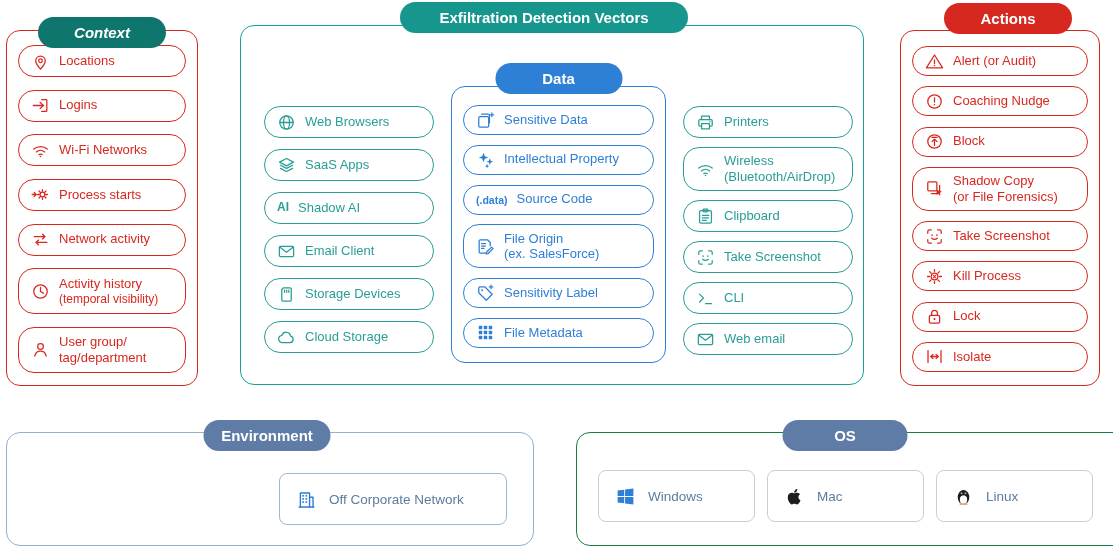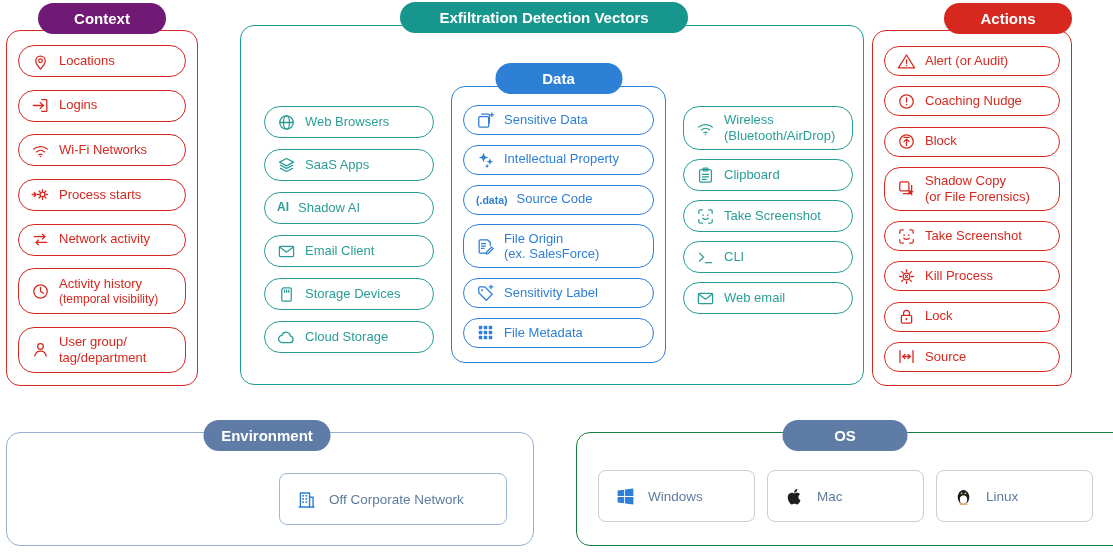--- a/index.html
+++ b/index.html
@@ -6,30 +6,30 @@
   html,body { margin:0; padding:0; }
   body {
     width:1113px; height:552px; position:relative; overflow:hidden;
     background:#ffffff;
     font-family:"Liberation Sans", sans-serif;
   }
   .panel { position:absolute; border-radius:14px; background:#fff; }
   #context-panel { left:6px;  top:30px;  width:192px; height:356px; border:1px solid #d7281f; }
   #vectors-panel { left:240px; top:25px; width:624px; height:360px; border:1px solid #1a9e96; }
   #data-panel    { position:absolute; left:210px; top:60px; width:215px; height:277px; border:1px solid #2e7fd6; border-radius:14px; background:#fff; }
-  #actions-panel { left:872px; top:30px; width:200px; height:356px; border:1px solid #d7281f; }
+  #actions-panel { left:900px; top:30px; width:200px; height:356px; border:1px solid #d7281f; }
   #env-panel     { left:6px;  top:432px; width:528px; height:114px; border:1px solid #94afd0; }
   #os-panel      { left:576px; top:432px; width:632px; height:114px; border:1px solid #15803d; }
 
   .badge {
     position:absolute; transform:translateX(-50%); height:31px; border-radius:17px;
     color:#fff; font-weight:700; font-size:15px; display:flex; align-items:center;
     justify-content:center; z-index:3; white-space:nowrap;
   }
-  #b-context { left:102px;  top:3px;   width:128px; background:#701a75; }
+  #b-context { left:102px;  top:17px;   width:128px; background:#0f766e;font-style:italic; }
   #b-vectors { left:544px;  top:2px;   width:288px; background:#17968e; }
   #b-data    { left:50%;    top:-24px; width:127px; background:#2e7fd6; position:absolute; }
   #b-actions { left:1008px; top:3px;   width:128px; background:#d7281f; }
   #b-env     { left:267px;  top:420px; width:127px; background:#5e7ca6; }
   #b-os      { left:845px;  top:420px; width:125px; background:#5e7ca6; }
 
   .item {
     display:flex; align-items:center; gap:9px; border:1px solid; border-radius:16px;
     padding:0 12px; font-size:13px; line-height:1.15; background:#fff; flex:0 0 auto;
   }
@@ -386,20 +386,26 @@
       <div class="item blue h30">
         <svg class="ic">
             <use href="#i-grid"></use>
           </svg>
         <span>File Metadata</span>
       </div>
     </div>
   </div>
 
   <div id="egress-col">
+    <div class="item teal h32">
+      <svg class="ic">
+          <use href="#i-printer"></use>
+        </svg>
+      <span>Printers</span>
+    </div>
     <div class="item teal h44">
       <svg class="ic">
           <use href="#i-wifi"></use>
         </svg>
       <div class="lines">
         <div>Wireless</div>
         <div>(Bluetooth/AirDrop)</div>
       </div>
     </div>
     <div class="item teal h32">
@@ -474,21 +480,21 @@
     <div class="item red h30">
       <svg class="ic">
           <use href="#i-lock"></use>
         </svg>
       <span>Lock</span>
     </div>
     <div class="item red h30">
       <svg class="ic">
           <use href="#i-isolate"></use>
         </svg>
-      <span>Source</span>
+      <span>Isolate</span>
     </div>
   </div>
 </div>
 <div class="badge" id="b-actions">Actions</div>
 
 <div class="panel" id="env-panel">
   <div class="env-box" id="env-box-1">
     <svg class="ic ic-lg">
         <use href="#i-building"></use>
       </svg>

